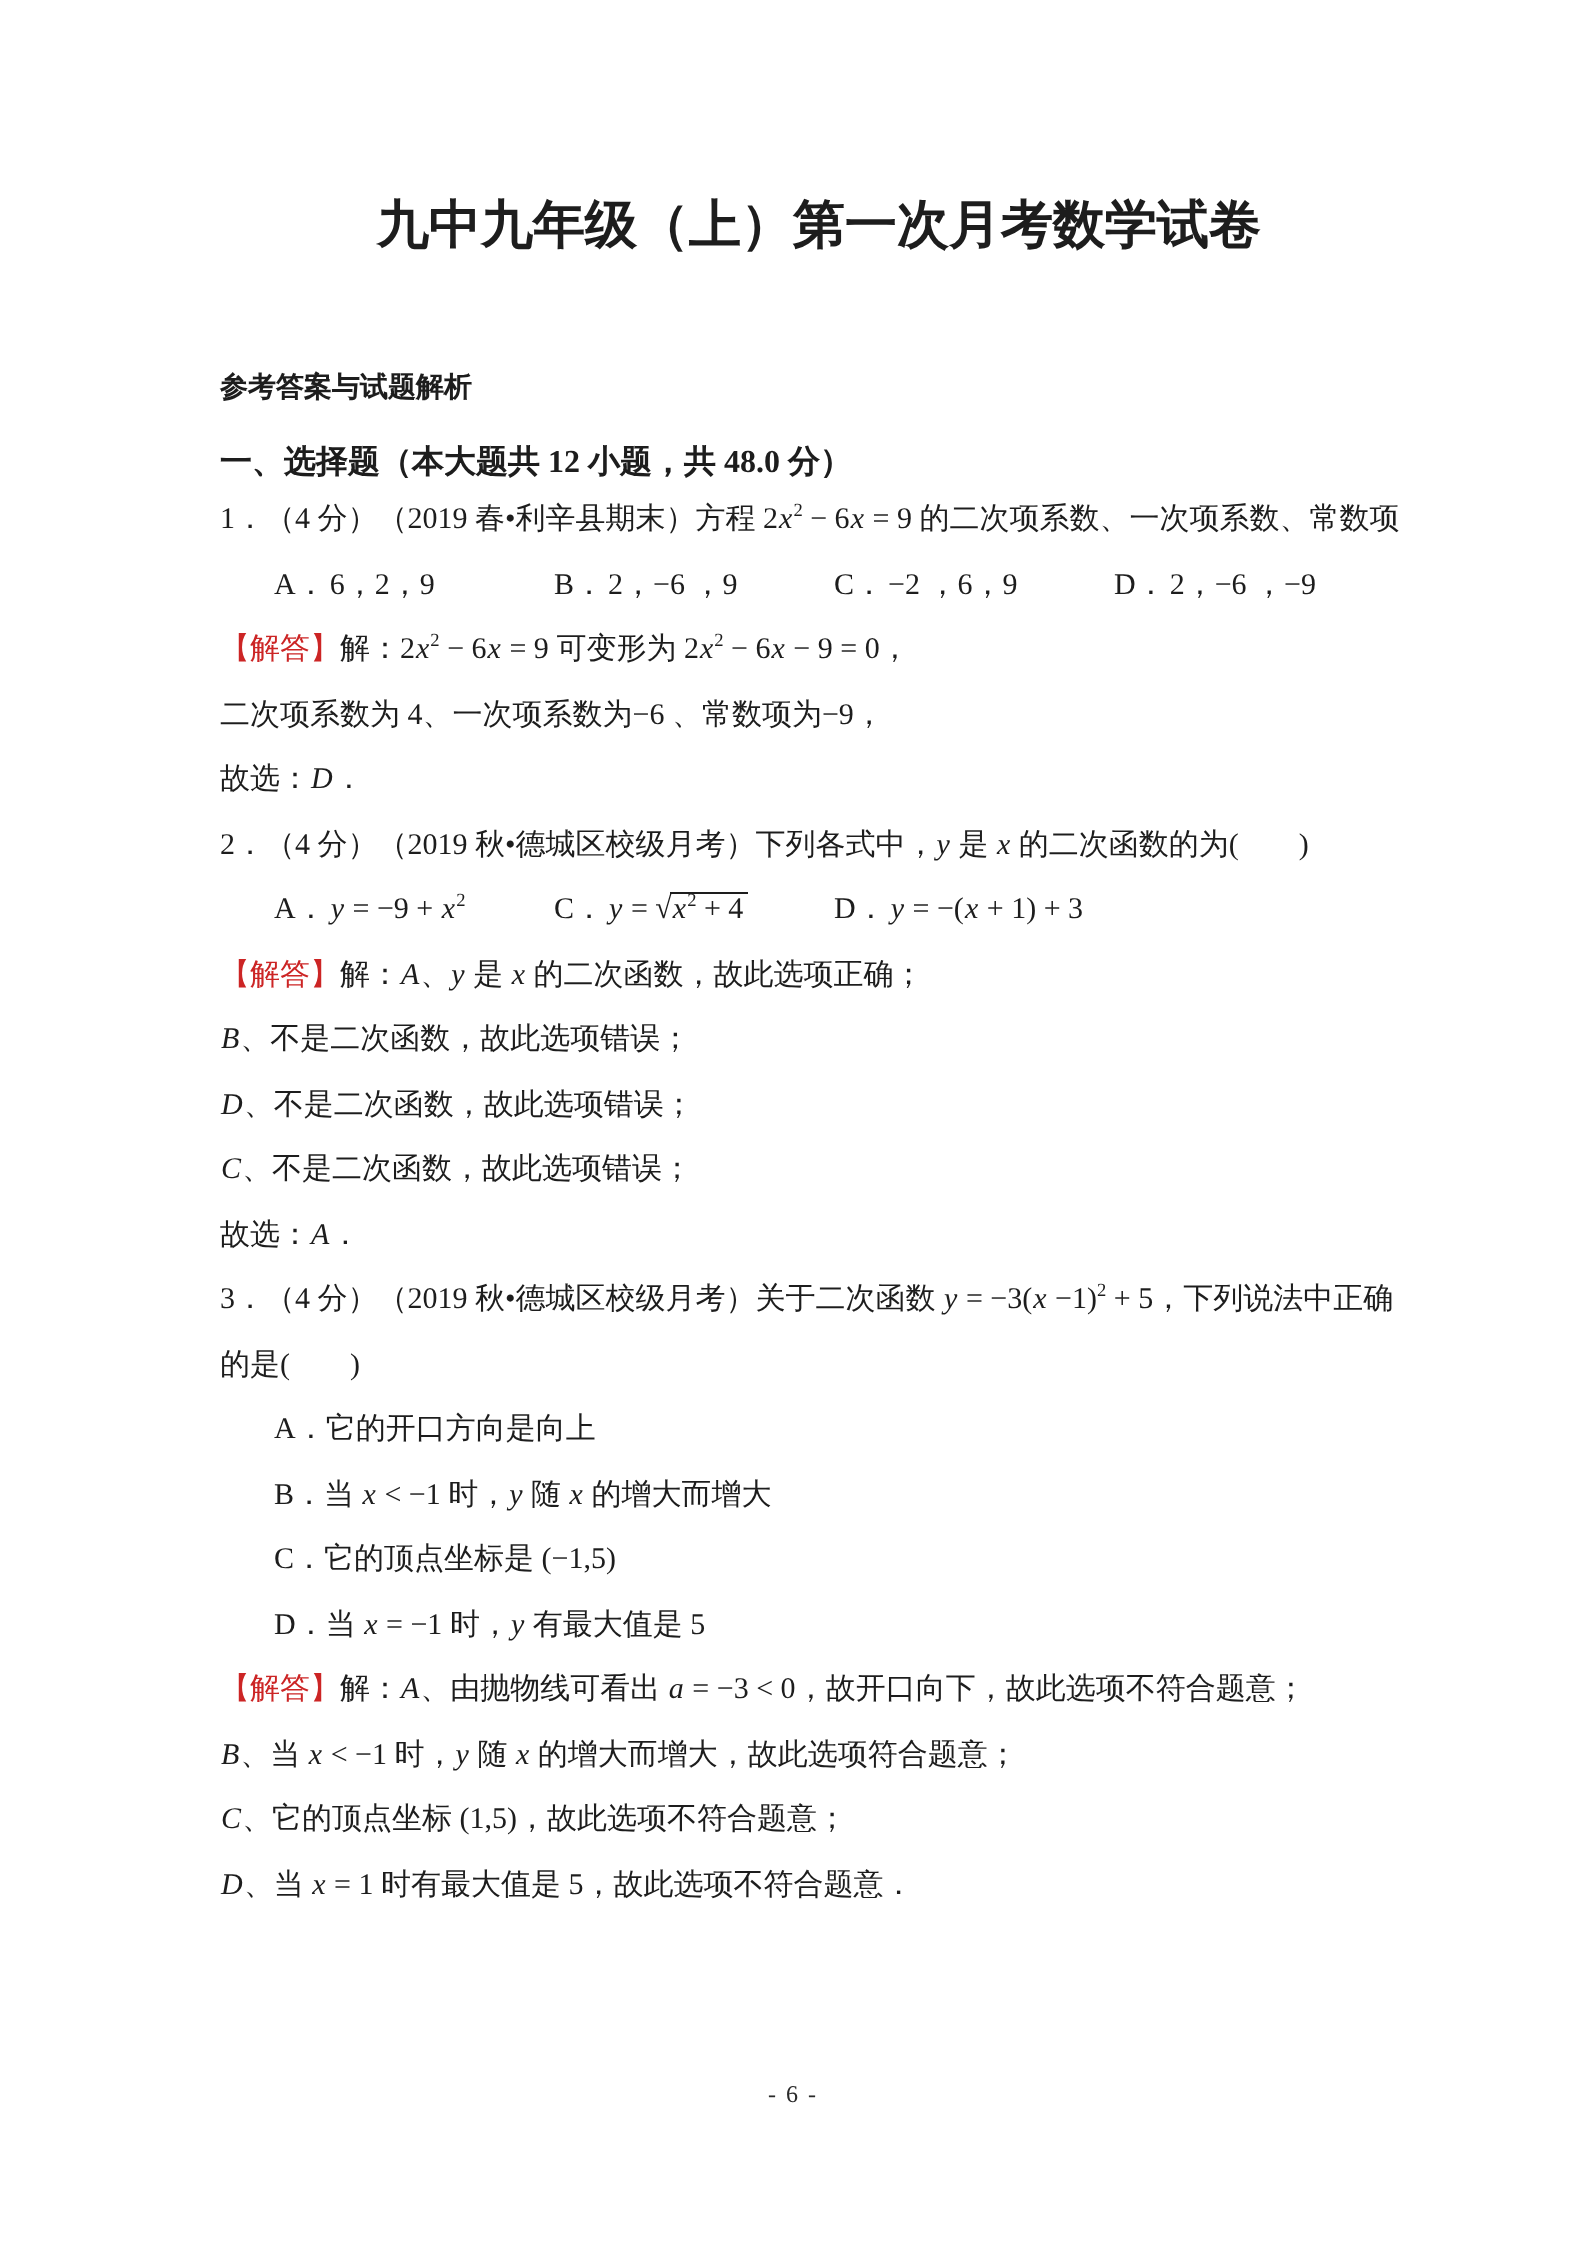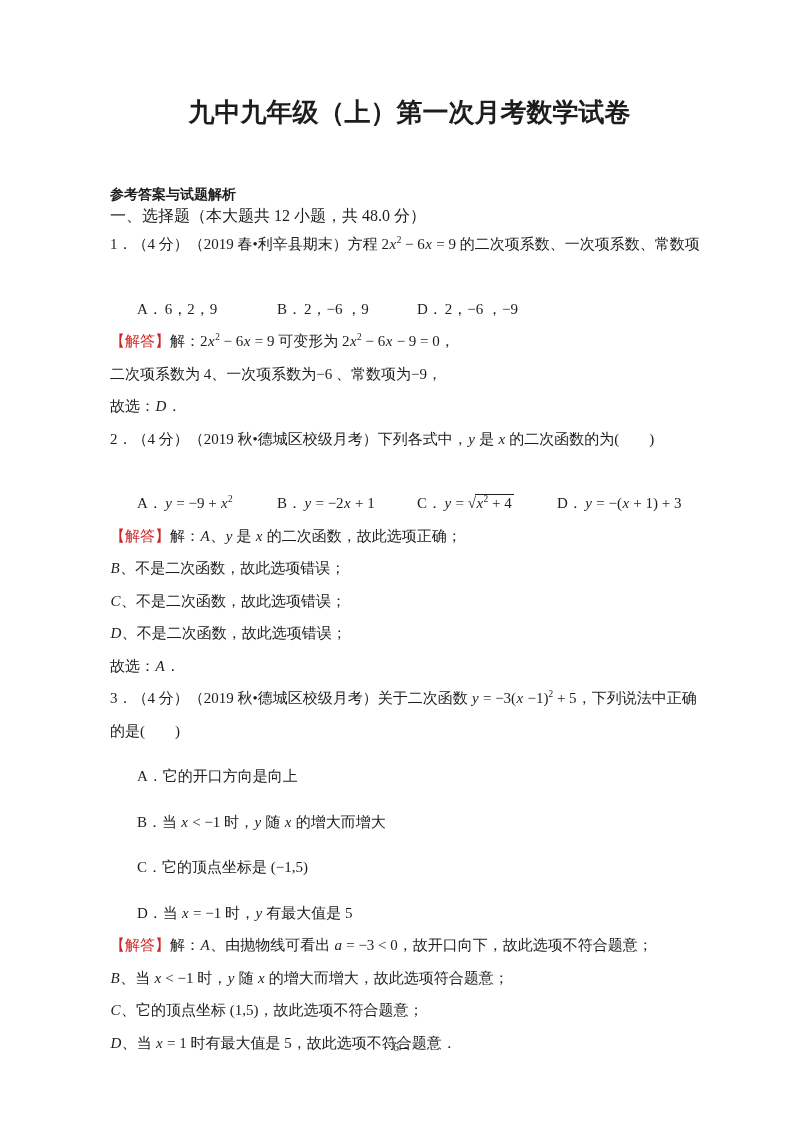--- a/index.html
+++ b/index.html
@@ -28,34 +28,35 @@
     line-height:34px;
     text-align:center;
   }
   .subtitle{
     margin-top:56px;
     font-size:14px;
     font-weight:700;
     line-height:18px;
   }
   .section{
+    margin-top:16px;
     font-size:16px;
-    font-weight:400;
+    font-weight:700;
     line-height:24px;
     white-space:nowrap;
   }
   .line{
     margin:0;
     font-size:15px;
     line-height:32.5px;
     white-space:nowrap;
   }
   .indent1{padding-left:25px;}
-  .indent2{padding-left:27px;margin-top:13px;}
-  .options-row{display:flex;padding-left:27px;margin-top:32px;}
+  .indent2{padding-left:27px;}
+  .options-row{display:flex;padding-left:27px;}
   .opt{width:140px;flex:0 0 auto;}
   .opt:last-child{width:auto;}
   .opt-label{margin-right:2px;}
   .tag{color:var(--tag-red);}
   .math i{font-style:italic;padding:0 0.5px;}
   .math sup{font-size:0.62em;line-height:0;}
   .sqrt .rad{display:inline-block;transform:scaleY(1.05);margin-right:-1px;}
   .sqrt .radbody{border-top:1px solid currentColor;padding:0 2px 0 1px;}
   .footer{
     position:absolute;
@@ -75,37 +76,37 @@
   <h1 class="title">九中九年级（上）第一次月考数学试卷</h1>
 
   <div class="subtitle">参考答案与试题解析</div>
 
   <div class="section"><span class="txt">一、选择题（本大题共 </span><span class="math">12</span><span class="txt"> 小题，共 </span><span class="math">48.0</span><span class="txt"> 分）</span></div>
 
   <p class="line"><span class="txt">1．（4 分）（2019 春•利辛县期末）方程 </span><span class="math">2<i>x</i><sup>2</sup> − 6<i>x</i> = 9</span><span class="txt"> 的二次项系数、一次项系数、常数项</span></p>
   <div class="line options-row">
     <span class="opt"><span class="opt-label">A．</span><span class="opt-val"><span class="math">6，2，9</span></span></span>
     <span class="opt"><span class="opt-label">B．</span><span class="opt-val"><span class="math">2，−6 ，9</span></span></span>
+    <span class="opt"><span class="opt-label">C．</span><span class="opt-val"><span class="math">−2 ，6，9</span></span></span>
     <span class="opt"><span class="opt-label">D．</span><span class="opt-val"><span class="math">2，−6 ，−9</span></span></span>
   </div>
   <p class="line"><span class="tag">【解答】</span><span class="txt">解：</span><span class="math">2<i>x</i><sup>2</sup> − 6<i>x</i> = 9</span><span class="txt"> 可变形为 </span><span class="math">2<i>x</i><sup>2</sup> − 6<i>x</i> − 9 = 0</span><span class="txt">，</span></p>
   <p class="line"><span class="txt">二次项系数为 4、一次项系数为</span><span class="math">−6</span><span class="txt"> 、常数项为</span><span class="math">−9</span><span class="txt">，</span></p>
   <p class="line"><span class="txt">故选：</span><span class="math"><i>D</i></span><span class="txt">．</span></p>
 
   <p class="line"><span class="txt">2．（4 分）（2019 秋•德城区校级月考）下列各式中，</span><span class="math"><i>y</i></span><span class="txt"> 是 </span><span class="math"><i>x</i></span><span class="txt"> 的二次函数的为(　　)</span></p>
   <div class="line options-row">
     <span class="opt"><span class="opt-label">A．</span><span class="opt-val"><span class="math"><i>y</i> = −9 + <i>x</i><sup>2</sup></span></span></span>
-    <span class="opt"><span class="opt-label">B．</span><span class="opt-val"><span class="math"><i>y</i> = −2<i>x</i> + 1</span></span></span>
     <span class="opt"><span class="opt-label">C．</span><span class="opt-val"><span class="math"><i>y</i> = </span><span class="math sqrt"><span class="rad">√</span><span class="radbody"><i>x</i><sup>2</sup> + 4</span></span></span></span>
     <span class="opt"><span class="opt-label">D．</span><span class="opt-val"><span class="math"><i>y</i> = −(<i>x</i> + 1) + 3</span></span></span>
   </div>
   <p class="line"><span class="tag">【解答】</span><span class="txt">解：</span><span class="math"><i>A</i></span><span class="txt">、</span><span class="math"><i>y</i></span><span class="txt"> 是 </span><span class="math"><i>x</i></span><span class="txt"> 的二次函数，故此选项正确；</span></p>
   <p class="line"><span class="math"><i>B</i></span><span class="txt">、不是二次函数，故此选项错误；</span></p>
+  <p class="line"><span class="math"><i>D</i></span><span class="txt">、不是二次函数，故此选项错误；</span></p>
   <p class="line"><span class="math"><i>C</i></span><span class="txt">、不是二次函数，故此选项错误；</span></p>
-  <p class="line"><span class="math"><i>D</i></span><span class="txt">、不是二次函数，故此选项错误；</span></p>
   <p class="line"><span class="txt">故选：</span><span class="math"><i>A</i></span><span class="txt">．</span></p>
 
   <p class="line"><span class="txt">3．（4 分）（2019 秋•德城区校级月考）关于二次函数 </span><span class="math"><i>y</i> = −3(<i>x</i> −1)<sup>2</sup> + 5</span><span class="txt">，下列说法中正确</span></p>
   <p class="line"><span class="txt">的是(　　)</span></p>
   <p class="line indent2"><span class="txt">A．它的开口方向是向上</span></p>
   <p class="line indent2"><span class="txt">B．当 </span><span class="math"><i>x</i> &lt; −1</span><span class="txt"> 时，</span><span class="math"><i>y</i></span><span class="txt"> 随 </span><span class="math"><i>x</i></span><span class="txt"> 的增大而增大</span></p>
   <p class="line indent2"><span class="txt">C．它的顶点坐标是 </span><span class="math">(−1,5)</span></p>
   <p class="line indent2"><span class="txt">D．当 </span><span class="math"><i>x</i> = −1</span><span class="txt"> 时，</span><span class="math"><i>y</i></span><span class="txt"> 有最大值是 5</span></p>
   <p class="line"><span class="tag">【解答】</span><span class="txt">解：</span><span class="math"><i>A</i></span><span class="txt">、由抛物线可看出 </span><span class="math"><i>a</i> = −3 &lt; 0</span><span class="txt">，故开口向下，故此选项不符合题意；</span></p>
   <p class="line"><span class="math"><i>B</i></span><span class="txt">、当 </span><span class="math"><i>x</i> &lt; −1</span><span class="txt"> 时，</span><span class="math"><i>y</i></span><span class="txt"> 随 </span><span class="math"><i>x</i></span><span class="txt"> 的增大而增大，故此选项符合题意；</span></p>

